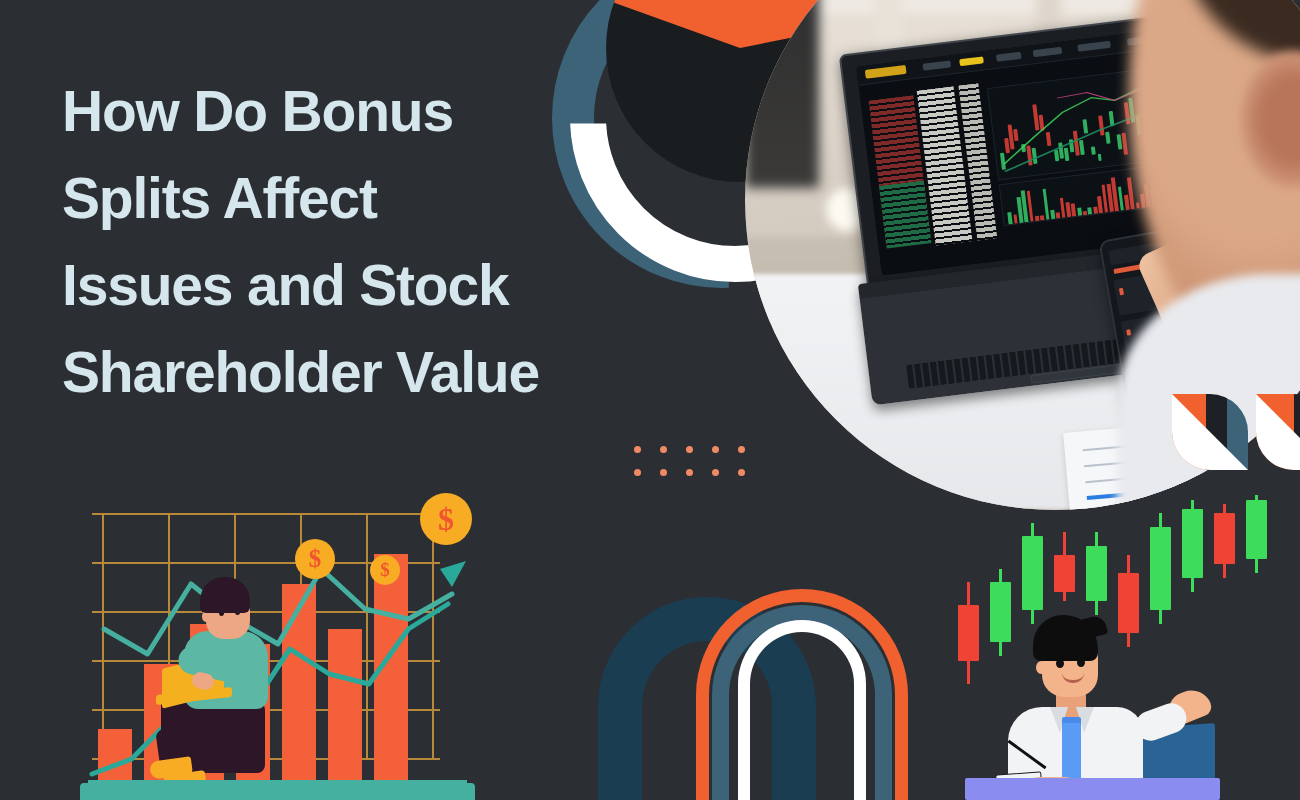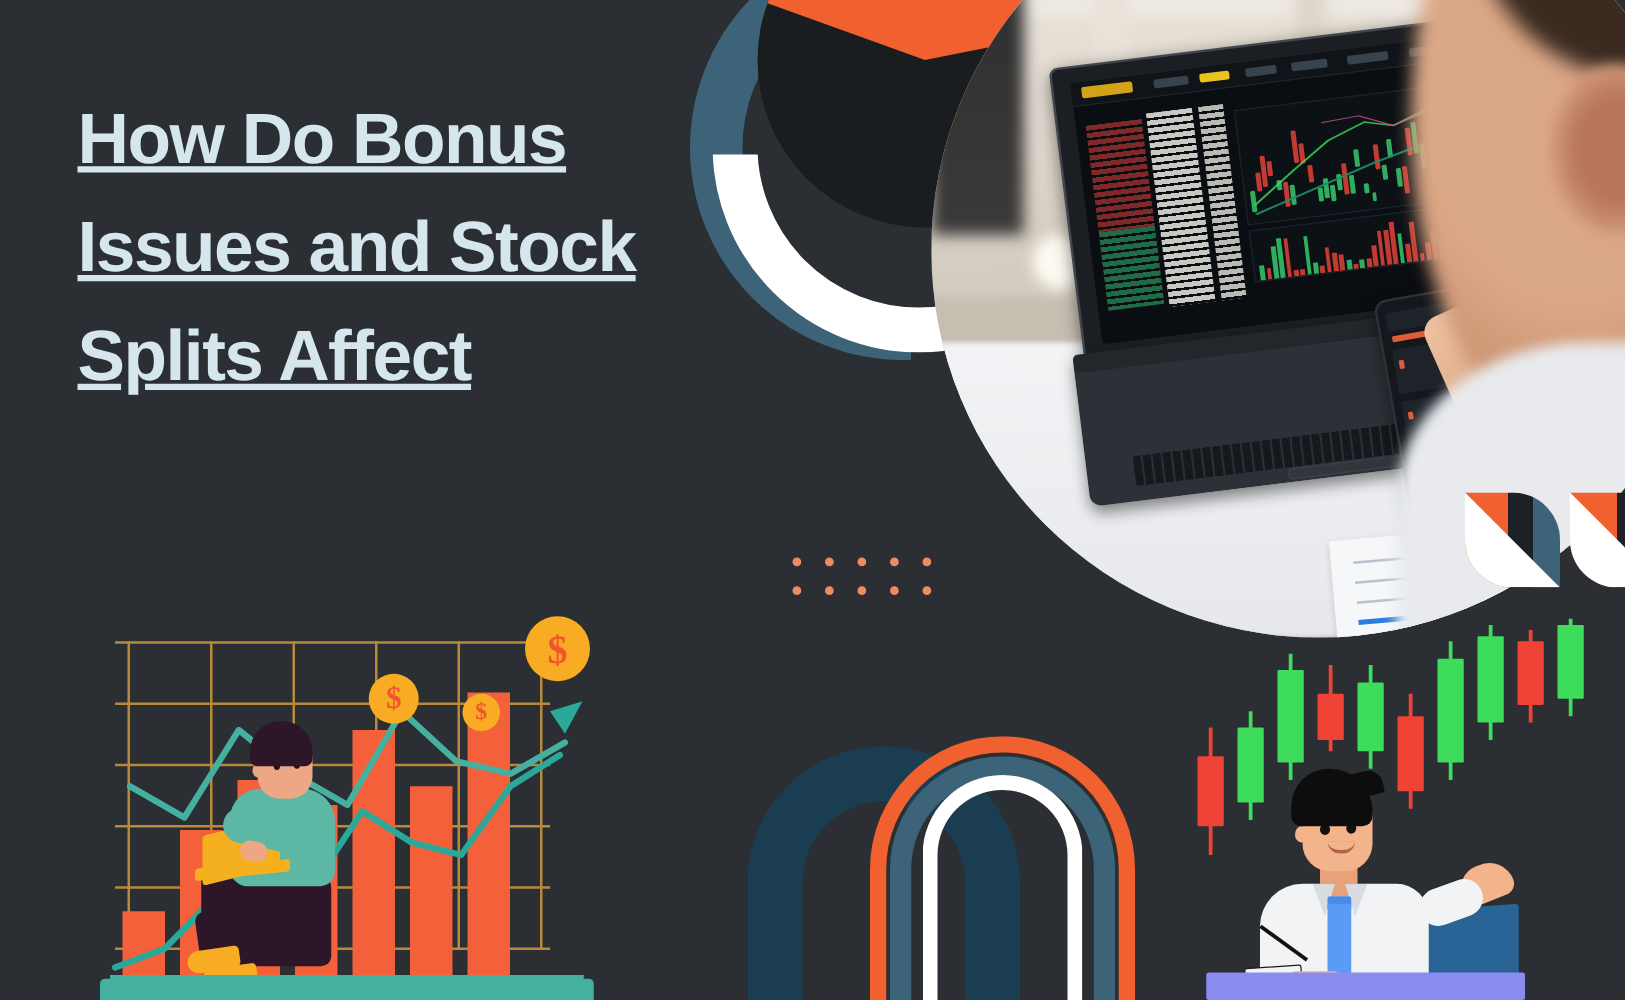--- a/index.html
+++ b/index.html
@@ -17,21 +17,20 @@
     position:absolute; left:62px; top:68px; width:620px; z-index:40;
   }
   #title-block .line {
     display:block;
     font-size:57px;
     line-height:87px;
     font-weight:bold;
     letter-spacing:-1.2px;
     color:#d5e6ed;
     white-space:nowrap;
-    text-decoration:underline;
   }
 
   
   #hero-wrap { position:absolute; left:540px; top:-40px; width:800px; height:620px; z-index:20; }
 
   .ring-blue {
     position:absolute; left:12px; top:-12px; width:340px; height:340px;
     border-radius:50%;
     border:42px solid #3d6378;
     clip-path: polygon(0% 0%, 52% 0%, 52% 100%, 0% 100%);
@@ -437,22 +436,23 @@
         <div class="ph-head"></div>
         <div class="ph-hair"></div>
         <div class="ph-ear"></div>
         <div class="ph-shoulder"></div>
       </div>
     </div>
   </div>
 
   <div id="title-block">
     <span class="line">How Do Bonus</span>
+    <span class="line">Splits Affect</span>
     <span class="line">Issues and Stock</span>
-    <span class="line">Splits Affect</span>
+    <span class="line">Shareholder Value</span>
   </div>
 
   <div id="dot-grid">
       <i style="background: rgb(240, 138, 100);"></i>
       <i style="background: rgb(240, 138, 100);"></i>
       <i style="background: rgb(240, 138, 100);"></i>
       <i style="background: rgb(240, 138, 100);"></i>
       <i style="background: rgb(240, 138, 100);"></i>
       <i style="background: rgb(240, 138, 100);"></i>
       <i style="background: rgb(240, 138, 100);"></i>

